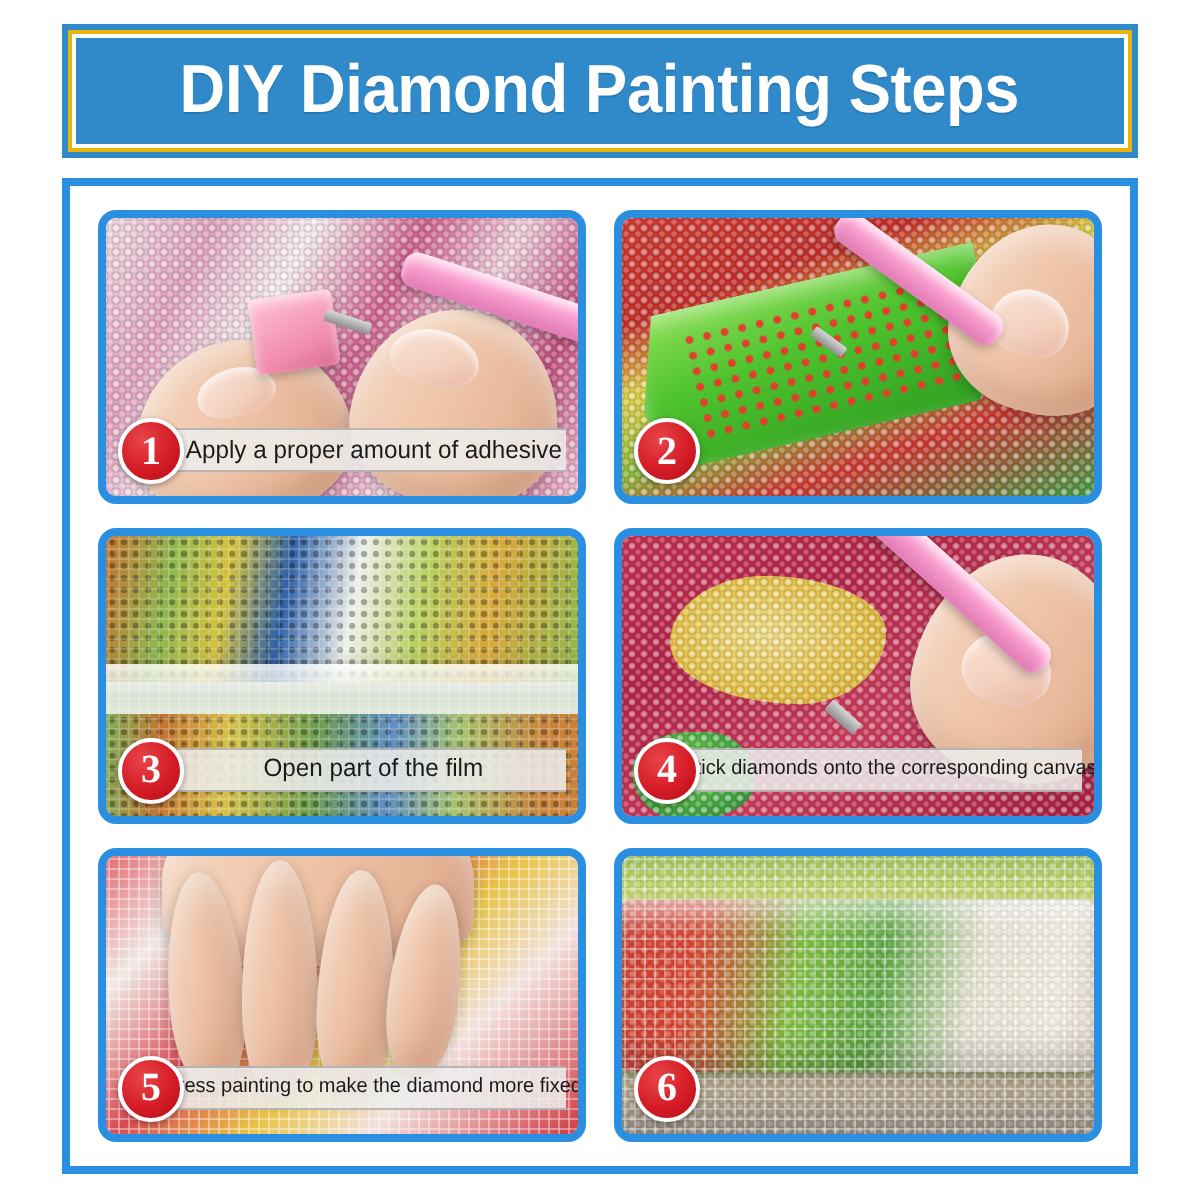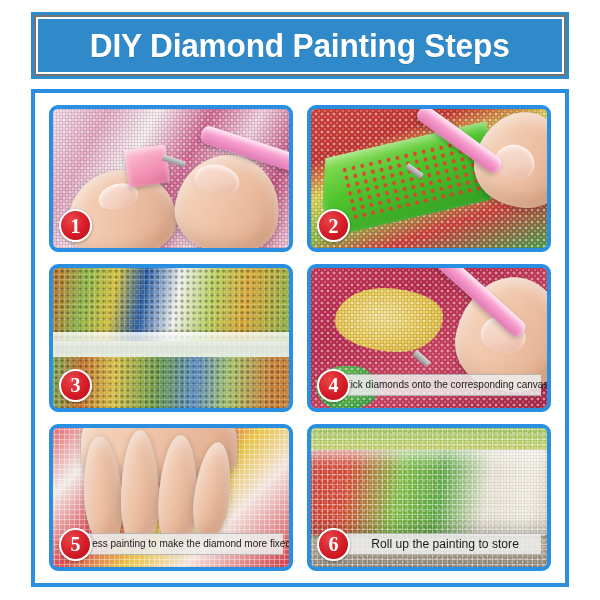--- a/index.html
+++ b/index.html
@@ -24,21 +24,21 @@
   }
 
   
   .title-wrap {
     position: absolute;
     left: 31px;
     top: 12px;
     width: 538px;
     height: 67px;
     box-sizing: border-box;
-    background: #737373;
+    background: #eab308;
     border: 3px solid #2f8ac9;
     padding: 2px;
   }
   .title-inner {
     width: 100%;
     height: 100%;
     box-sizing: border-box;
     border: 2px solid #ffffff;
     background: #3089c9;
     display: flex;
@@ -216,20 +216,23 @@
 
           <div style="position:absolute;left:31%;top:27%;width:18%;height:27%;
                       background:linear-gradient(160deg,#ffc2d4,#f08aaf 70%,#d96c93);
                       transform:rotate(-8deg);border-radius:3px;
                       box-shadow:inset 0 3px 6px rgba(255,255,255,.6),0 2px 5px rgba(0,0,0,.25);"></div>
 
           <div class="finger" style="left:52%;top:33%;width:44%;height:70%;transform:rotate(9deg);"></div>
           <div class="nail" style="left:60%;top:40%;width:19%;height:20%;transform:rotate(12deg);"></div>
           <div class="pen" style="left:62%;top:22%;width:44%;height:13%;transform:rotate(18deg);"></div>
           <div class="pentip" style="left:46%;top:35%;width:10%;height:4%;transform:rotate(18deg);"></div>
+        </div>
+        <div class="caption">
+          <span class="caption-text">Apply a proper amount of adhesive</span>
         </div>
         <div class="badge">
           <span class="badge-num">1</span>
         </div>
       </div>
 
       <div class="card">
         <div class="photo" style="background:
                linear-gradient(160deg,#d23a34 0%,#c42c28 24%,#e0d24a 40%,#8fba3c 58%,#cf3530 74%,#3f9d42 100%);">
           <div class="beads"></div>
@@ -265,20 +268,23 @@
           <div style="position:absolute;left:0;right:0;top:46%;height:22%;
                       background:linear-gradient(to bottom,rgba(255,255,255,.82),rgba(226,232,222,.68),rgba(255,255,255,.80));
                       box-shadow:0 -2px 5px rgba(0,0,0,.12),0 2px 5px rgba(0,0,0,.12);"></div>
           <div style="position:absolute;left:0;right:0;top:64%;bottom:0;
                       background-image:
                         radial-gradient(circle at 50% 50%, rgba(0,0,0,.30) 1.4px, rgba(0,0,0,0) 1.8px),
                         linear-gradient(95deg,#7fae5a 0%,#c4742f 12%,#d8c24a 26%,#6f9e4e 44%,#5f8fc4 60%,#a8c46e 74%,#c9823a 92%);
                       background-size:6px 6px, 100% 100%;"></div>
           <div class="mesh" style="opacity:.35;"></div>
         </div>
+        <div class="caption">
+          <span class="caption-text">Open part of the film</span>
+        </div>
         <div class="badge">
           <span class="badge-num">3</span>
         </div>
       </div>
 
       <div class="card">
         <div class="photo" style="background:
                linear-gradient(150deg,#c72c50 0%,#b92147 30%,#cf3a5c 60%,#a81a3e 100%);">
           <div style="position:absolute;left:10%;top:14%;width:46%;height:46%;
                       background:radial-gradient(ellipse at 45% 45%,#f3e08a 0%,#e8c447 55%,#d2a62e 100%);
@@ -324,23 +330,20 @@
                linear-gradient(to bottom,#9fc45e 0%,#c8d86e 14%,#e8dcc8 26%,#cf3a2f 46%,#5aa83f 64%,#b8a88e 82%,#8a8278 100%);">
           <div style="position:absolute;left:-3%;top:16%;right:-3%;height:62%;
                       border-radius:14px;
                       background:linear-gradient(100deg,#cf3a2f 0%,#d8452f 18%,#7fbf3f 38%,#5aa83f 54%,#e8e2d2 72%,#f2ece0 88%,#e0d6c4 100%);
                       box-shadow:inset 0 8px 16px rgba(255,255,255,.35),inset 0 -8px 16px rgba(0,0,0,.25),0 3px 8px rgba(0,0,0,.25);"></div>
           <div style="position:absolute;left:-3%;top:16%;right:-3%;height:10%;
                       background:linear-gradient(to bottom,rgba(255,255,255,.40),rgba(255,255,255,0));"></div>
           <div class="mesh"></div>
           <div class="beads" style="opacity:.5;"></div>
         </div>
-        <div class="caption">
-          <span class="caption-text">Roll up the painting to store</span>
-        </div>
         <div class="badge">
           <span class="badge-num">6</span>
         </div>
       </div>
 
     </div>
   </div>
 </div>
 
 </body></html>

